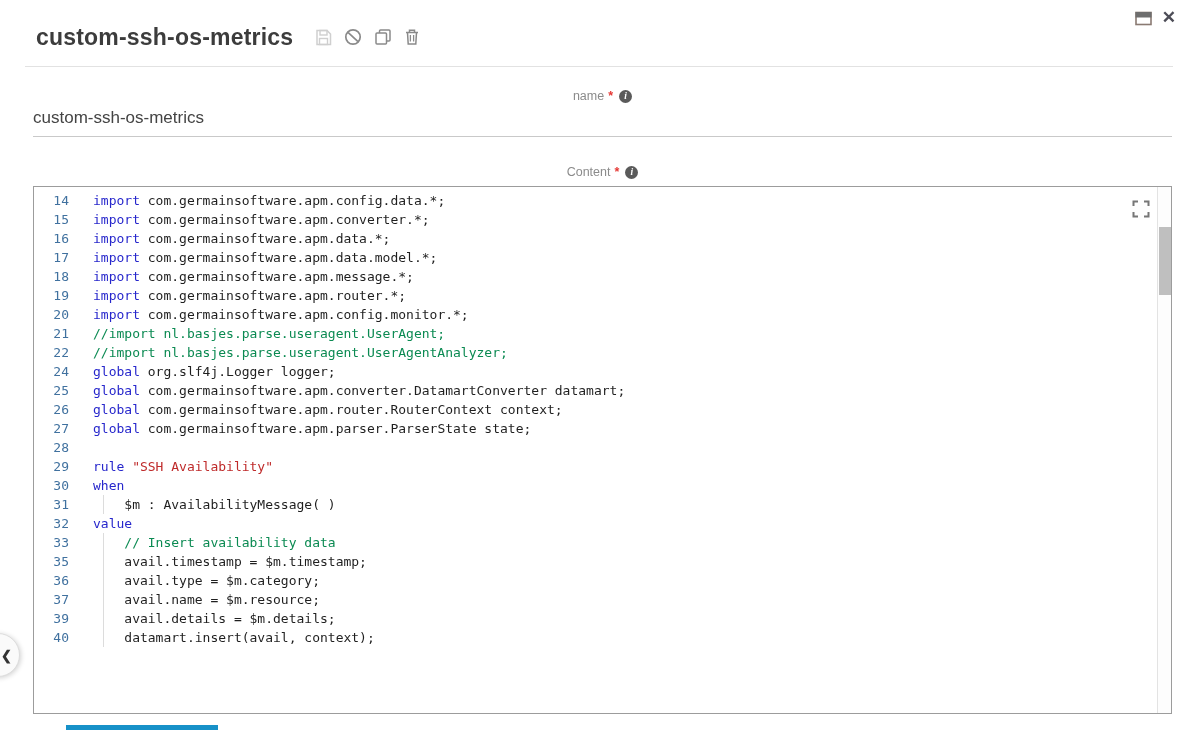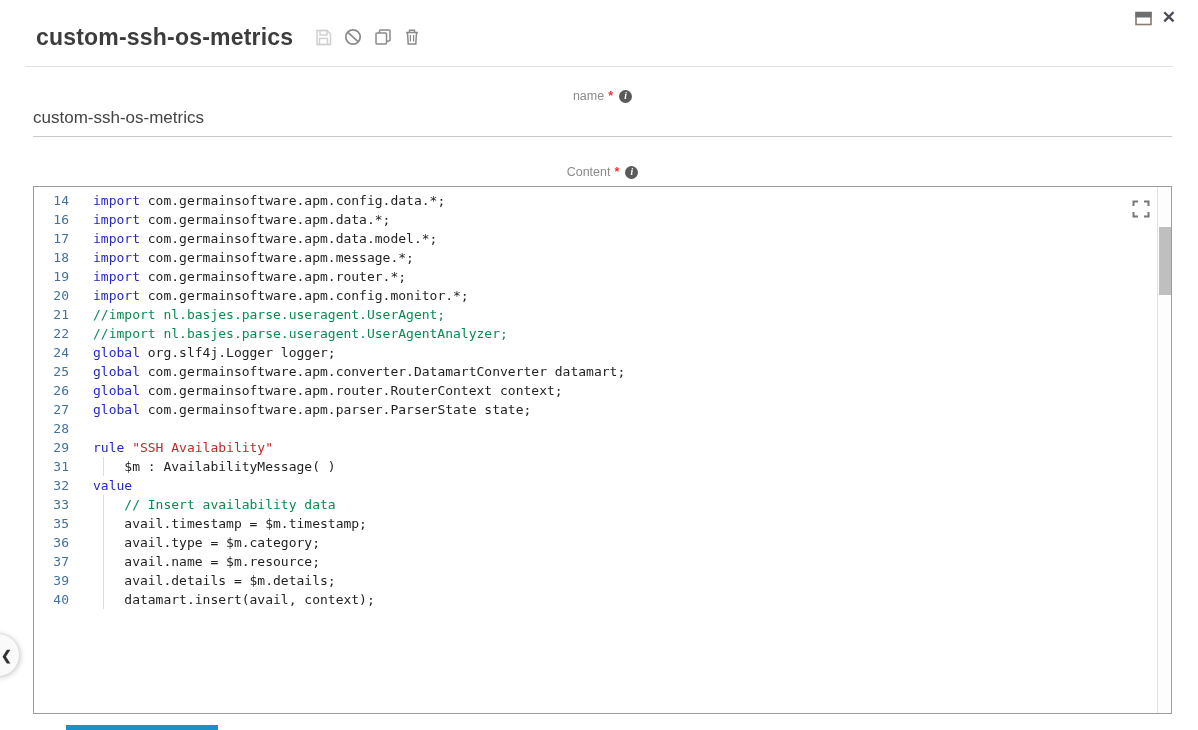--- a/index.html
+++ b/index.html
@@ -131,33 +131,35 @@
 
   <div class="field-label content-label">
     <span>Content</span>
       <span class="req">*</span>
     <span class="info-icon">i</span>
   </div>
 
   <div class="editor">
     <div class="code-lines">
         <div class="cm-line"><span class="ln">14</span><span class="code"><span class="tok-kw">import</span><span class="tok-pl"> com.germainsoftware.apm.config.data.*;</span></span></div>
+        <div class="cm-line"><span class="ln">15</span><span class="code"><span class="tok-kw">import</span><span class="tok-pl"> com.germainsoftware.apm.converter.*;</span></span></div>
         <div class="cm-line"><span class="ln">16</span><span class="code"><span class="tok-kw">import</span><span class="tok-pl"> com.germainsoftware.apm.data.*;</span></span></div>
         <div class="cm-line"><span class="ln">17</span><span class="code"><span class="tok-kw">import</span><span class="tok-pl"> com.germainsoftware.apm.data.model.*;</span></span></div>
         <div class="cm-line"><span class="ln">18</span><span class="code"><span class="tok-kw">import</span><span class="tok-pl"> com.germainsoftware.apm.message.*;</span></span></div>
         <div class="cm-line"><span class="ln">19</span><span class="code"><span class="tok-kw">import</span><span class="tok-pl"> com.germainsoftware.apm.router.*;</span></span></div>
         <div class="cm-line"><span class="ln">20</span><span class="code"><span class="tok-kw">import</span><span class="tok-pl"> com.germainsoftware.apm.config.monitor.*;</span></span></div>
         <div class="cm-line"><span class="ln">21</span><span class="code"><span class="tok-cm">//import nl.basjes.parse.useragent.UserAgent;</span></span></div>
         <div class="cm-line"><span class="ln">22</span><span class="code"><span class="tok-cm">//import nl.basjes.parse.useragent.UserAgentAnalyzer;</span></span></div>
         <div class="cm-line"><span class="ln">24</span><span class="code"><span class="tok-kw">global</span><span class="tok-pl"> org.slf4j.Logger logger;</span></span></div>
         <div class="cm-line"><span class="ln">25</span><span class="code"><span class="tok-kw">global</span><span class="tok-pl"> com.germainsoftware.apm.converter.DatamartConverter datamart;</span></span></div>
         <div class="cm-line"><span class="ln">26</span><span class="code"><span class="tok-kw">global</span><span class="tok-pl"> com.germainsoftware.apm.router.RouterContext context;</span></span></div>
         <div class="cm-line"><span class="ln">27</span><span class="code"><span class="tok-kw">global</span><span class="tok-pl"> com.germainsoftware.apm.parser.ParserState state;</span></span></div>
         <div class="cm-line"><span class="ln">28</span><span class="code"></span></div>
         <div class="cm-line"><span class="ln">29</span><span class="code"><span class="tok-kw">rule</span><span class="tok-pl"> </span><span class="tok-str">"SSH Availability"</span></span></div>
+        <div class="cm-line"><span class="ln">30</span><span class="code"><span class="tok-kw">when</span></span></div>
         <div class="cm-line guide"><span class="ln">31</span><span class="code"><span class="tok-pl">    $m : AvailabilityMessage( )</span></span></div>
         <div class="cm-line"><span class="ln">32</span><span class="code"><span class="tok-kw">value</span></span></div>
         <div class="cm-line guide"><span class="ln">33</span><span class="code"><span class="tok-pl">    </span><span class="tok-cm">// Insert availability data</span></span></div>
         <div class="cm-line guide"><span class="ln">35</span><span class="code"><span class="tok-pl">    avail.timestamp = $m.timestamp;</span></span></div>
         <div class="cm-line guide"><span class="ln">36</span><span class="code"><span class="tok-pl">    avail.type = $m.category;</span></span></div>
         <div class="cm-line guide"><span class="ln">37</span><span class="code"><span class="tok-pl">    avail.name = $m.resource;</span></span></div>
         <div class="cm-line guide"><span class="ln">39</span><span class="code"><span class="tok-pl">    avail.details = $m.details;</span></span></div>
         <div class="cm-line guide"><span class="ln">40</span><span class="code"><span class="tok-pl">    datamart.insert(avail, context);</span></span></div>
       </div>
 

